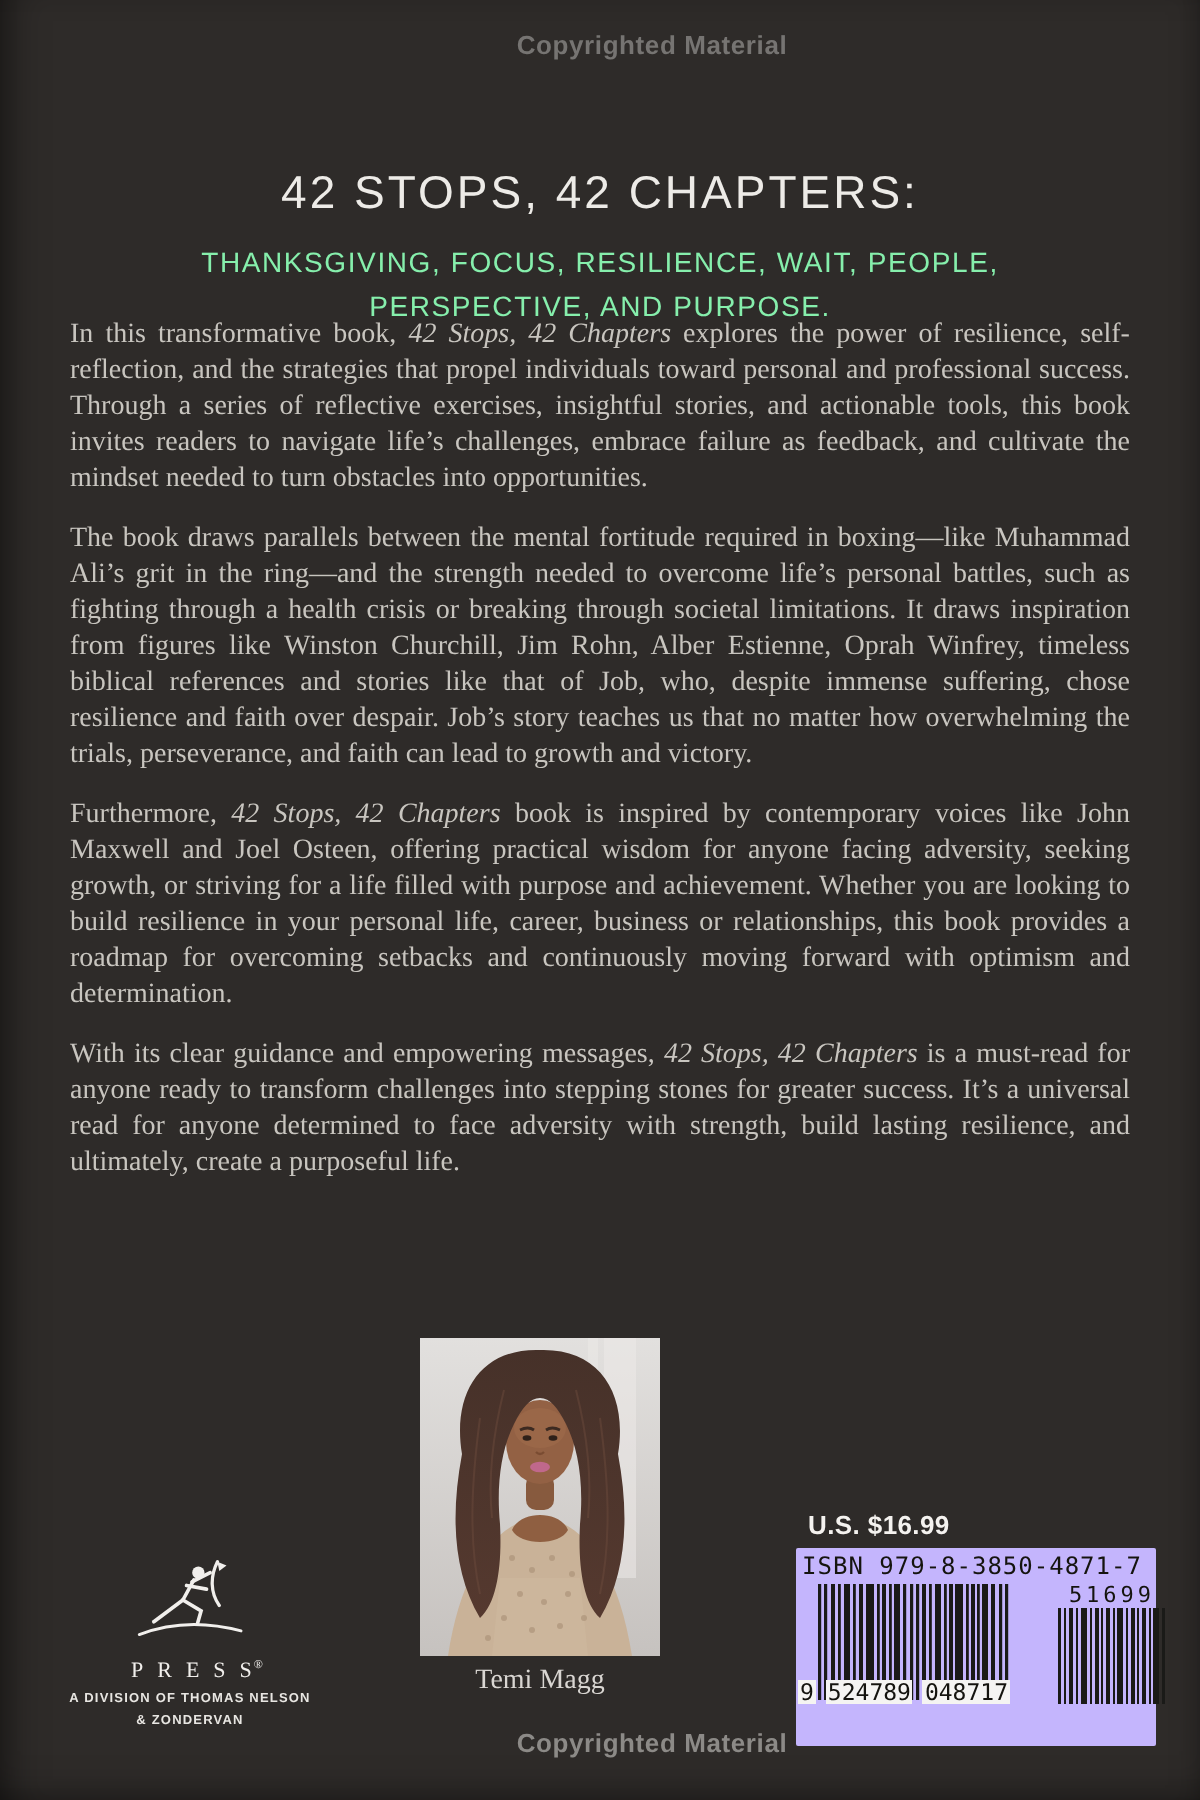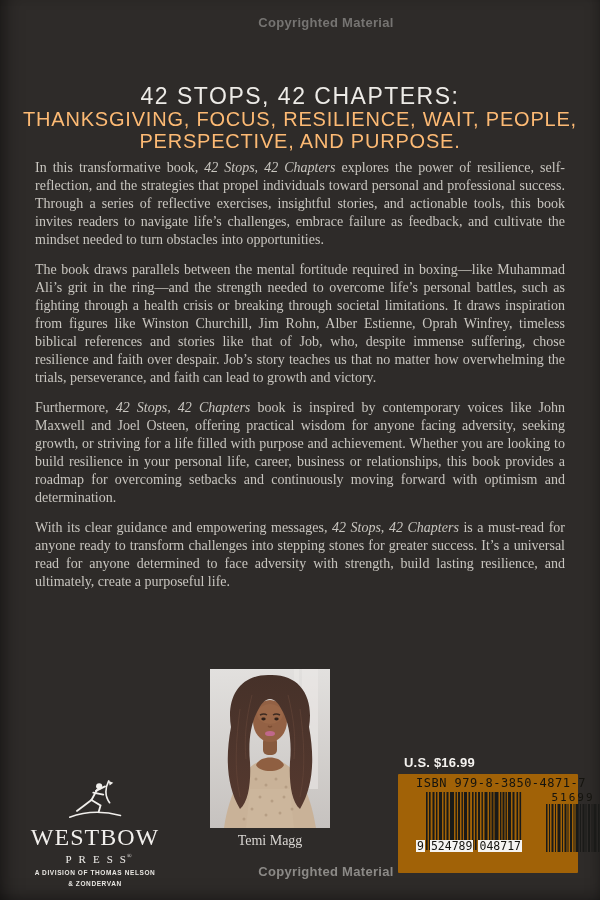--- a/index.html
+++ b/index.html
@@ -18,24 +18,24 @@
     font-weight:bold;font-size:13px;letter-spacing:.3px;margin-left:26px;
   }
   .watermark.top{top:15px;color:#767472;}
   .watermark.bottom{top:864px;color:#8c8a87;}
   .title-block{
     position:absolute;top:85px;left:0;width:100%;
     text-align:center;line-height:1;
   }
   .title-main{
     font-size:23px;color:#edebe7;letter-spacing:1.5px;
-    margin-bottom:0;
+    margin-bottom:12px;
   }
   .title-sub{
-    font-size:20px;color:#fdba74;letter-spacing:.8px;
+    font-size:14px;color:#86efac;letter-spacing:.8px;
     line-height:22px;
   }
   .synopsis{
     position:absolute;top:159px;left:35px;width:530px;
     font-family:"Liberation Serif", serif;
     font-size:14px;line-height:18px;
     color:#c8c5bf;text-align:justify;
   }
   .synopsis p{margin:0 0 12px 0;}
   .synopsis em{font-style:italic;}
@@ -67,22 +67,22 @@
     font-family:"Liberation Sans", sans-serif;
     font-weight:bold;font-size:6.5px;letter-spacing:.6px;
     line-height:8px;margin-top:3px;color:#e8e6e2;
   }
   .price-label{
     position:absolute;left:404px;top:755px;
     font-weight:bold;font-size:13px;color:#f4f2ef;letter-spacing:.2px;
   }
   .barcode-box{
     position:absolute;left:398px;top:774px;width:180px;height:99px;
-    background:#a16207;border-radius:1px;
-    box-sizing:border-box;padding:2px 5px 0 18px;
+    background:#c4b5fd;border-radius:1px;
+    box-sizing:border-box;padding:2px 5px 0 1px;
   }
   .barcode-isbn{
     font-family:"DejaVu Sans Mono", monospace;
     font-size:12px;letter-spacing:.5px;color:#15140f;
     text-align:center;white-space:nowrap;line-height:15px;
   }
   .bars-row{display:flex;align-items:flex-start;margin-top:1px;}
   .bars-main{width:108px;}
   .bars-main svg{display:block;}
   .barcode-ean{
@@ -183,21 +183,20 @@
         <path d="M28 22 L12 34"></path>
         <path d="M28 22 L38 28 L36 35"></path>
         <path d="M33 12 L43 7"></path>
         <path d="M30 14 L41 16"></path>
       </g>
       <circle cx="36.5" cy="7" r="3.4" fill="#f1efec"></circle>
       <path d="M47 1 C 43 9 43 18 48 25" stroke="#f1efec" stroke-width="1.8" fill="none" stroke-linecap="round"></path>
       <path d="M47 1 L52 3 L48 6" fill="#f1efec"></path>
       <path d="M4 41 Q 30 31 60 39" stroke="#f1efec" stroke-width="1.6" fill="none" stroke-linecap="round"></path>
     </svg>
-    <div class="publisher-name">WESTBOW</div>
     <div class="publisher-press"><span>PRESS</span><sup>®</sup></div>
     <div class="publisher-division">A DIVISION OF THOMAS NELSON</div>
     <div class="publisher-division">&amp; ZONDERVAN</div>
   </div>
 
   <div class="price-label">U.S. $16.99</div>
 
   <div class="barcode-box">
     <div class="barcode-isbn">ISBN 979-8-3850-4871-7</div>
     <div class="bars-row">

